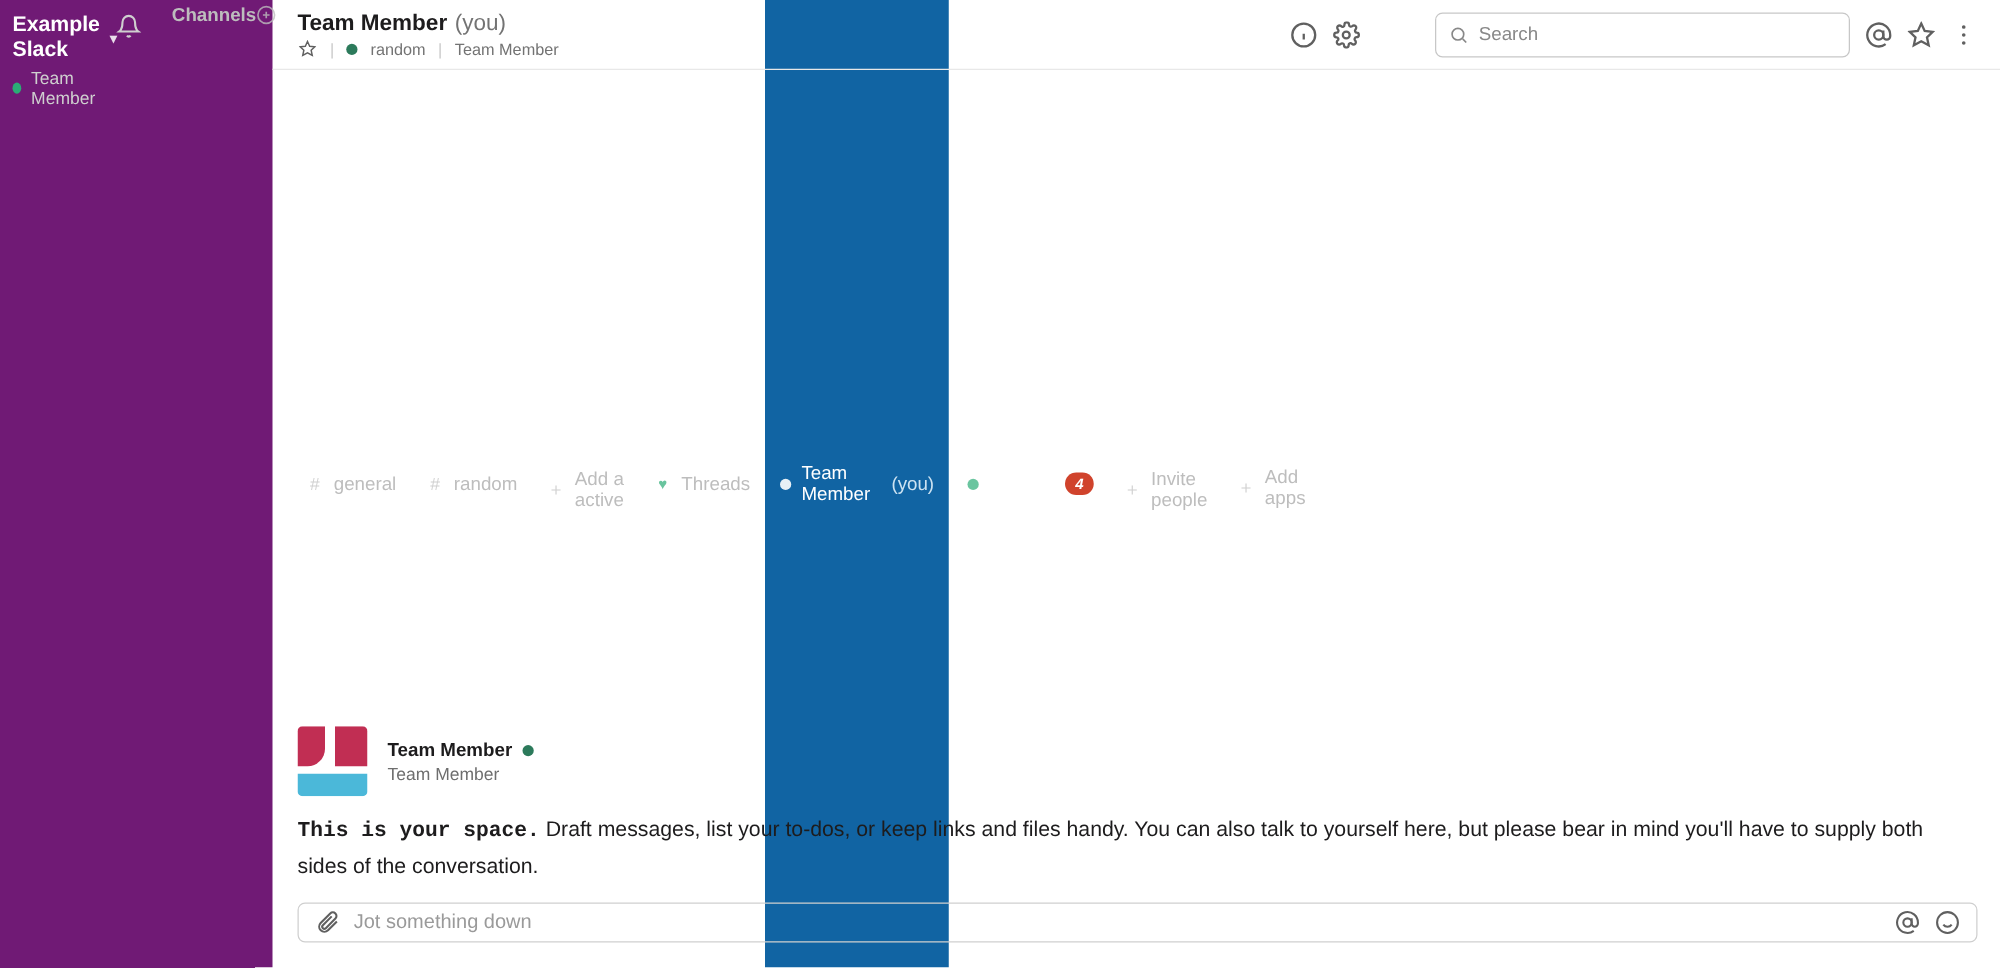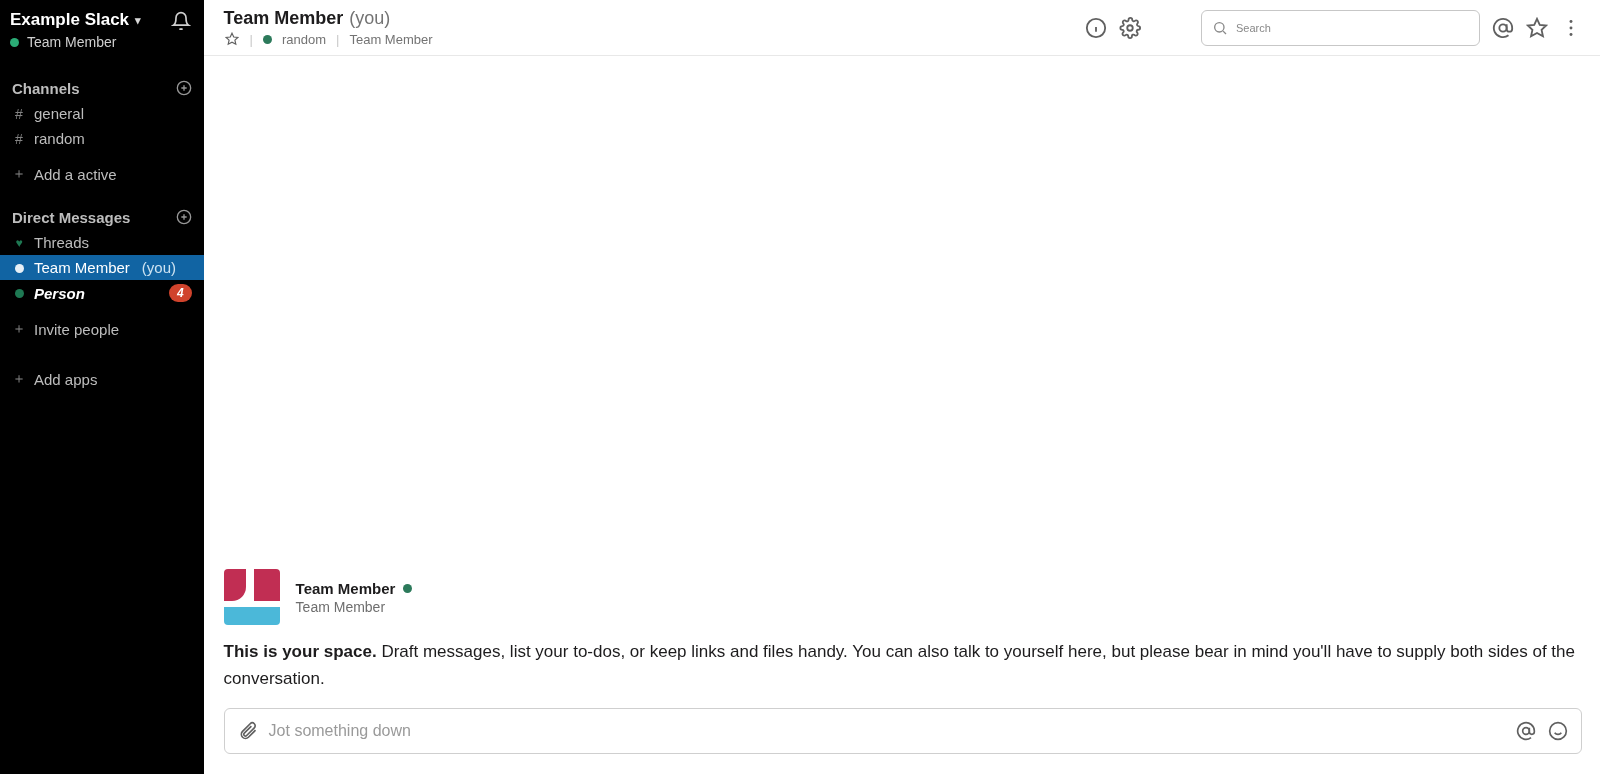--- a/index.html
+++ b/index.html
@@ -1,20 +1,20 @@
 <!DOCTYPE html>
 <html><head>
 <meta charset="utf-8">
 <style>
   * { box-sizing: border-box; margin: 0; padding: 0; }
   html, body { height: 100%; font-family: -apple-system, BlinkMacSystemFont, "Segoe UI", Helvetica, Arial, sans-serif; }
   body { display: flex; width: 1600px; height: 774px; overflow: hidden; background: #fff; }
 
   
-  .sidebar { width: 218px; background: #000000; color: #cfcfcf; display: flex; flex-direction: column; font-size: 15px; }
+  .sidebar { width: 218px; background: #701a75; color: #cfcfcf; display: flex; font-size: 15px; }
   .sb-header { display: flex; align-items: flex-start; justify-content: space-between; padding: 10px 12px 8px 10px; }
   .ws-block { display: flex; flex-direction: column; }
   .ws-title-row { display: flex; align-items: center; gap: 6px; font-weight: 800; color: #fff; font-size: 17px; }
   .ws-title-row .chev { font-size: 11px; opacity: .85; }
   .ws-user-row { display: flex; align-items: center; gap: 8px; margin-top: 4px; color: #cfcfcf; font-size: 14px; }
   .presence-dot { width: 9px; height: 9px; border-radius: 50%; background: #2bac76; display: inline-block; }
   .bell { width: 20px; height: 20px; color: #cfcfcf; }
 
   .jump-box { margin: 4px 6px 10px 6px; background: #2c2f33; border-radius: 4px; height: 28px; display: flex; align-items: center; padding: 0 8px; color: #bdbdbd; font-size: 14px; gap: 6px; }
   .jump-box svg { width: 14px; height: 14px; opacity: .8; }
@@ -42,38 +42,38 @@
   .topbar { display: flex; align-items: center; gap: 12px; padding: 8px 18px 8px 20px; border-bottom: 1px solid #e8e8e8; }
   .title-block { display: flex; flex-direction: column; }
   .title-row { display: flex; align-items: baseline; gap: 6px; font-size: 18px; }
   .title-row .name { font-weight: 800; color: #1d1c1d; }
   .title-row .you { color: #737373; }
   .subrow { display: flex; align-items: center; gap: 10px; font-size: 13px; color: #737373; margin-top: 2px; }
   .subrow .star { width: 14px; height: 14px; }
   .subrow .divider { color: #c9c9c9; }
   .top-spacer { flex: 1 1 auto; }
   .icon-btn { width: 22px; height: 22px; color: #606060; display: flex; align-items: center; justify-content: center; cursor: pointer; }
-  .search-box { width: 279px; height: 36px; border: 1px solid #c7c7c7; border-radius: 6px; display: flex; align-items: center; gap: 8px; padding: 0 10px; color: #888; font-size: 11px; margin-left: 48px; }
+  .search-box { width: 332px; height: 36px; border: 1px solid #c7c7c7; border-radius: 6px; display: flex; align-items: center; gap: 8px; padding: 0 10px; color: #888; font-size: 15px; margin-left: 48px; }
   .search-box svg { width: 16px; height: 16px; }
 
   .content { flex: 1 1 auto; display: flex; flex-direction: column; padding: 0 18px 0 20px; }
   .filler { flex: 1 1 auto; }
   .profile-block { display: flex; align-items: center; gap: 16px; margin-bottom: 14px; }
   .avatar-sq { width: 56px; height: 56px; border-radius: 4px; position: relative; background: #fff; overflow: hidden; }
   .avatar-sq .l { position: absolute; left: 0; top: 0; width: 22px; height: 32px; background: #c12e53; border-bottom-right-radius: 14px; }
   .avatar-sq .r { position: absolute; right: 0; top: 0; width: 26px; height: 32px; background: #c12e53; }
   .avatar-sq .b { position: absolute; left: 0; bottom: 0; width: 56px; height: 18px; background: #4bb8d9; }
   .profile-text .line1 { display: flex; align-items: center; gap: 8px; font-weight: 800; color: #1d1c1d; font-size: 15px; }
   .profile-text .line1 .pdot { width: 9px; height: 9px; border-radius: 50%; background: #2c7a5b; display: inline-block; }
   .profile-text .line2 { color: #6e6e6e; font-size: 14px; margin-top: 2px; }
 
   .intro { font-size: 17px; color: #1d1c1d; line-height: 1.55; margin-bottom: 16px; }
-  .intro .lead { font-weight: 800; }
-
-  .composer { border: 1px solid #cfcfcf; border-radius: 6px; height: 46px; display: flex; align-items: center; padding: 0 12px; gap: 10px; color: #9a9a9a; font-size: 16px; margin-bottom: 20px; }
+  .intro .lead { font-weight: 800; font-family: Liberation Mono, monospace; }
+
+  .composer { border: 1px solid #cfcfcf; border-radius: 6px; height: 32px; display: flex; align-items: center; padding: 0 12px; gap: 10px; color: #9a9a9a; font-size: 16px; margin-bottom: 20px; }
   .composer .grow { flex: 1 1 auto; }
   .composer svg { width: 20px; height: 20px; }
 </style>
 </head>
 <body>
 
 <aside class="sidebar">
   <div class="sb-header">
     <div class="ws-block">
       <div class="ws-title-row">
@@ -114,27 +114,20 @@
     <span>random</span>
   </div>
 
   <div class="sb-row" style="margin-top:10px;">
     <span class="pre">＋</span>
     <span>Add a active</span>
   </div>
 
   <div class="sb-spacer"></div>
 
-  <div class="sb-section">
-    <span>Direct Messages</span>
-    <svg class="plus-circ" viewBox="0 0 24 24" fill="none" stroke="currentColor" stroke-width="2">
-        <circle cx="12" cy="12" r="10"></circle>
-        <path d="M12 8v8M8 12h8"></path>
-      </svg>
-  </div>
 
   <div class="sb-row">
     <span class="pre heart">♥</span>
     <span>Threads</span>
   </div>
   <div class="sb-row selected">
     <span class="pre"><span class="dot white"></span></span>
     <span>Team Member</span>
     <span class="suffix">(you)</span>
   </div>

